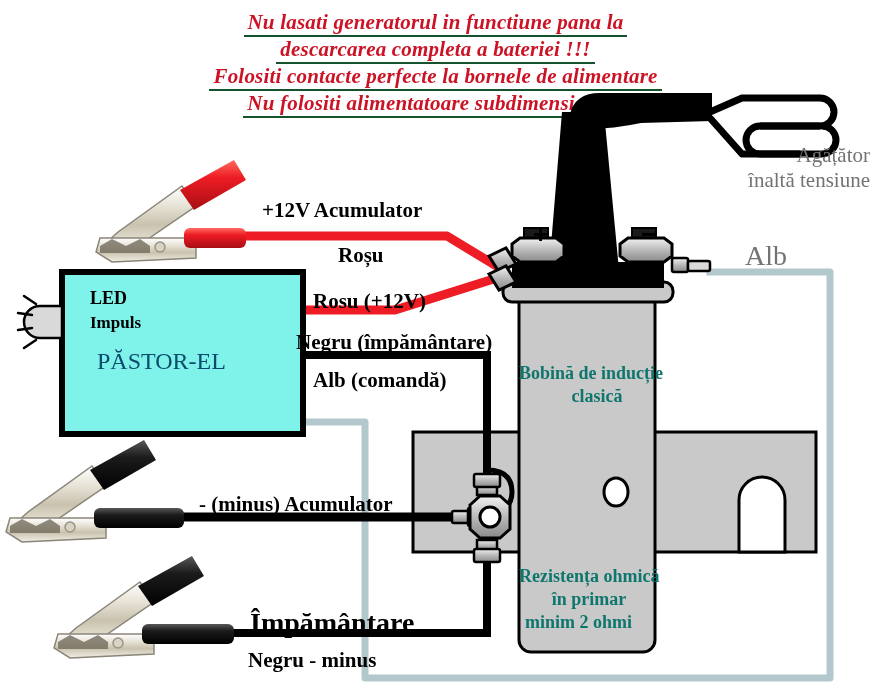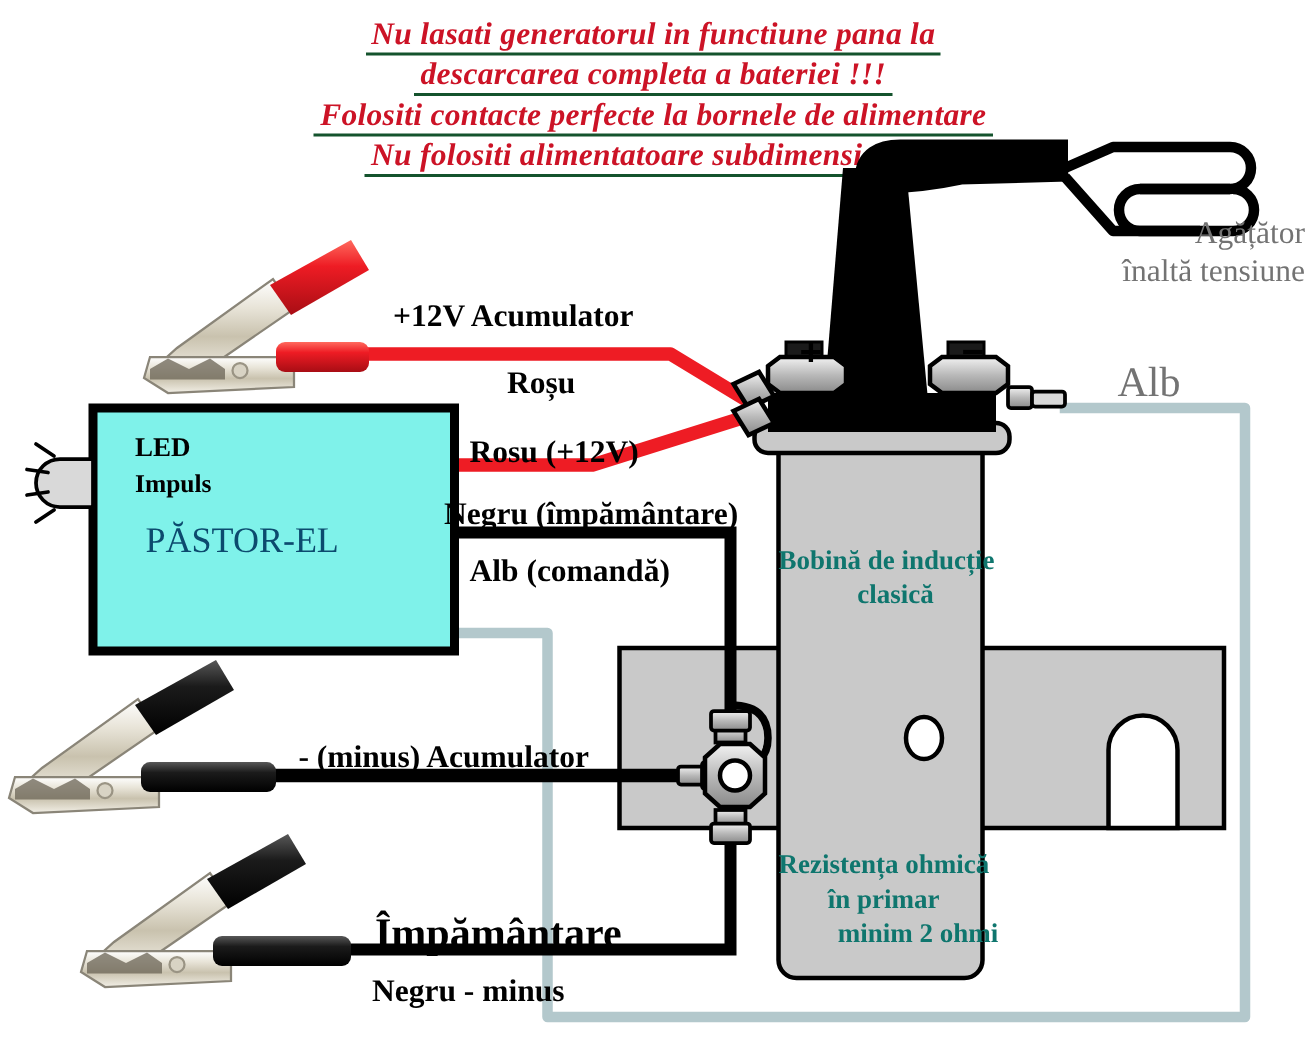--- a/index.html
+++ b/index.html
@@ -222,18 +222,18 @@
   <div class="lbl-thin" style="left:745px;top:243px;font-size:28px;">Alb</div>
 
   <div class="sign" style="left:533px;top:219px;font-size:26px;">+</div>
   <div class="sign" style="left:641px;top:219px;font-size:26px;">−</div>
 
   <div class="coiltext" style="left:519px;top:362px;width:140px;">Bobină de inducție</div>
   <div class="coiltext" style="left:501px;top:385px;width:140px;padding-left:26px;">clasică</div>
 
   <div class="coiltext" style="left:519px;top:565px;width:140px;">Rezistența ohmică</div>
   <div class="coiltext" style="left:519px;top:588px;width:140px;">în primar</div>
-  <div class="coiltext" style="left:542px;top:611px;width:140px;">minim 2 ohmi</div>
+  <div class="coiltext" style="left:492px;top:611px;width:140px;text-align:right;">minim 2 ohmi</div>
 
   <div class="lbl-thin" style="left:700px;top:143px;width:170px;font-size:21px;">Agățător</div>
   <div class="lbl-thin" style="left:700px;top:168px;width:170px;font-size:21px;">înaltă tensiune</div>
 
 </div>
 
 </body></html>

